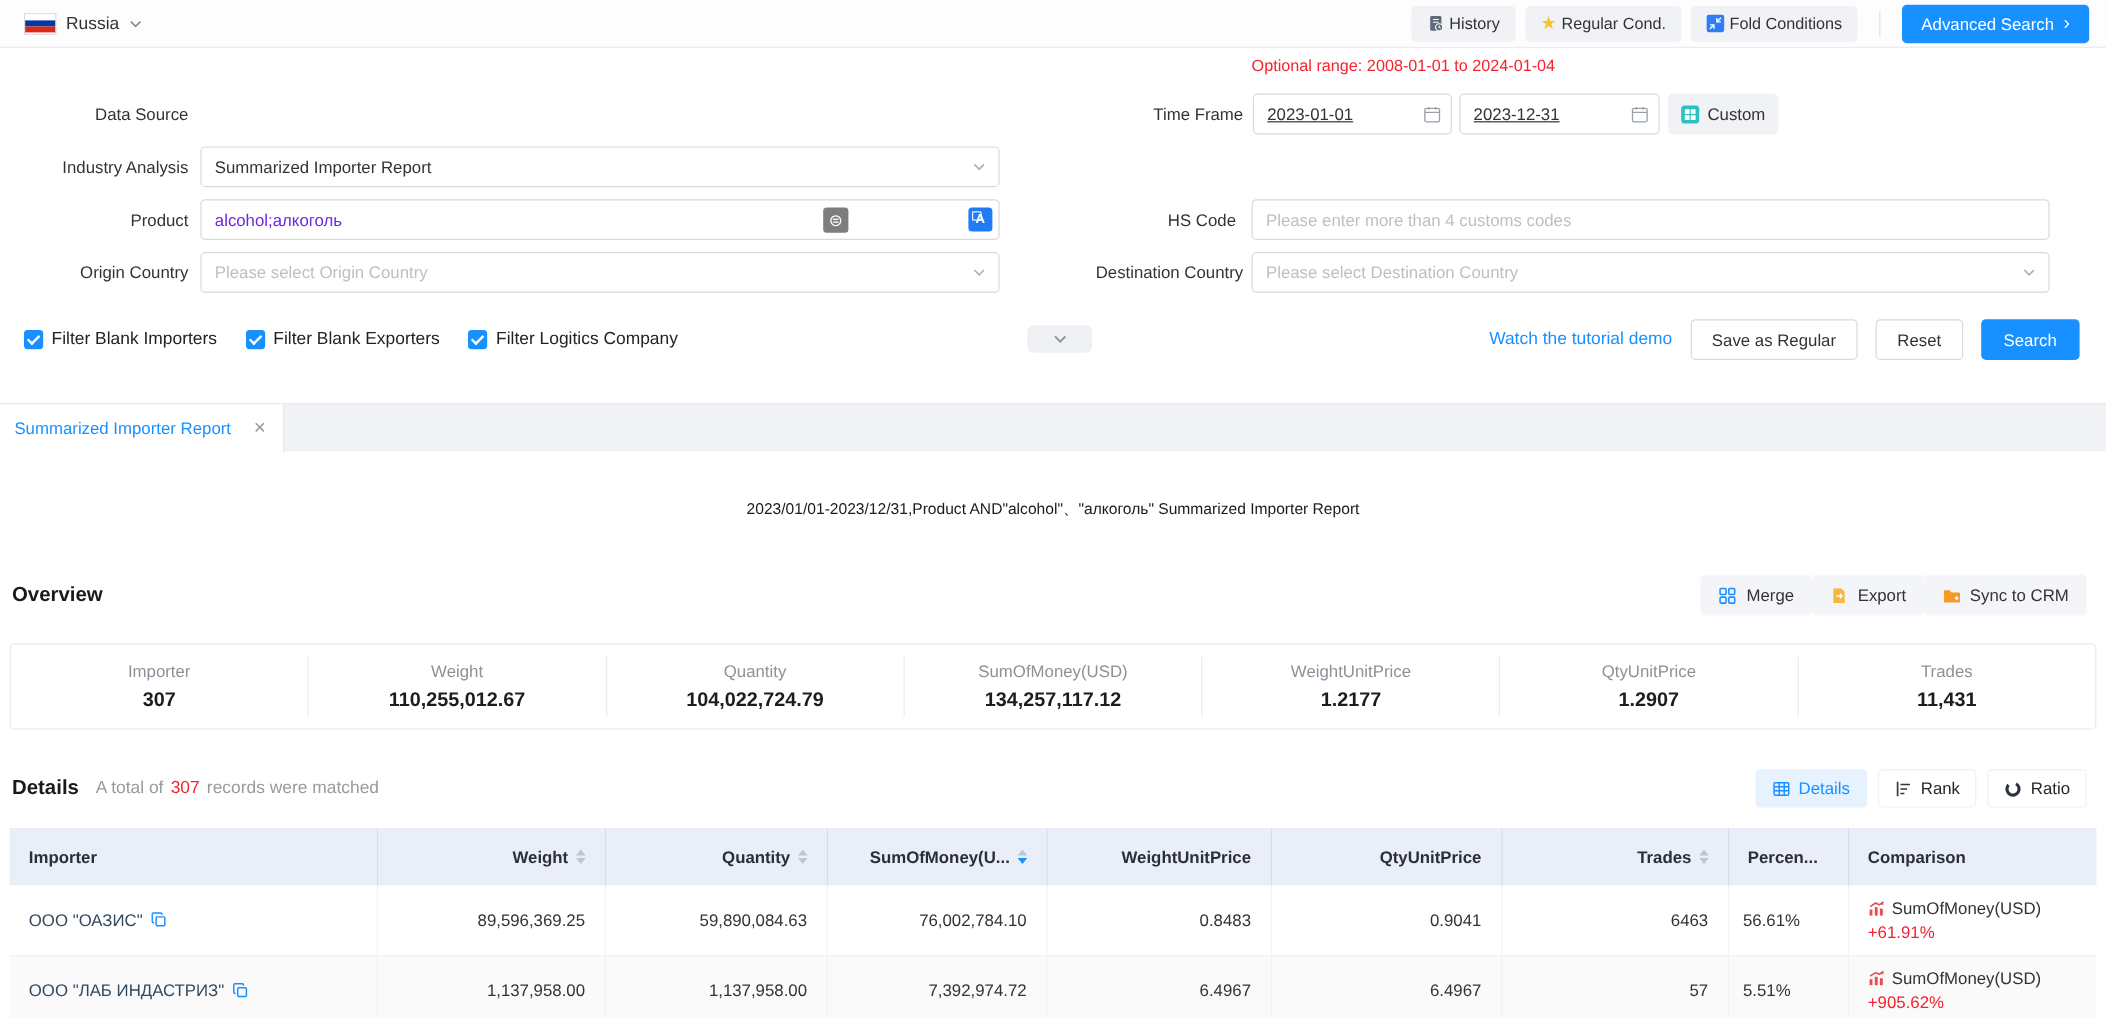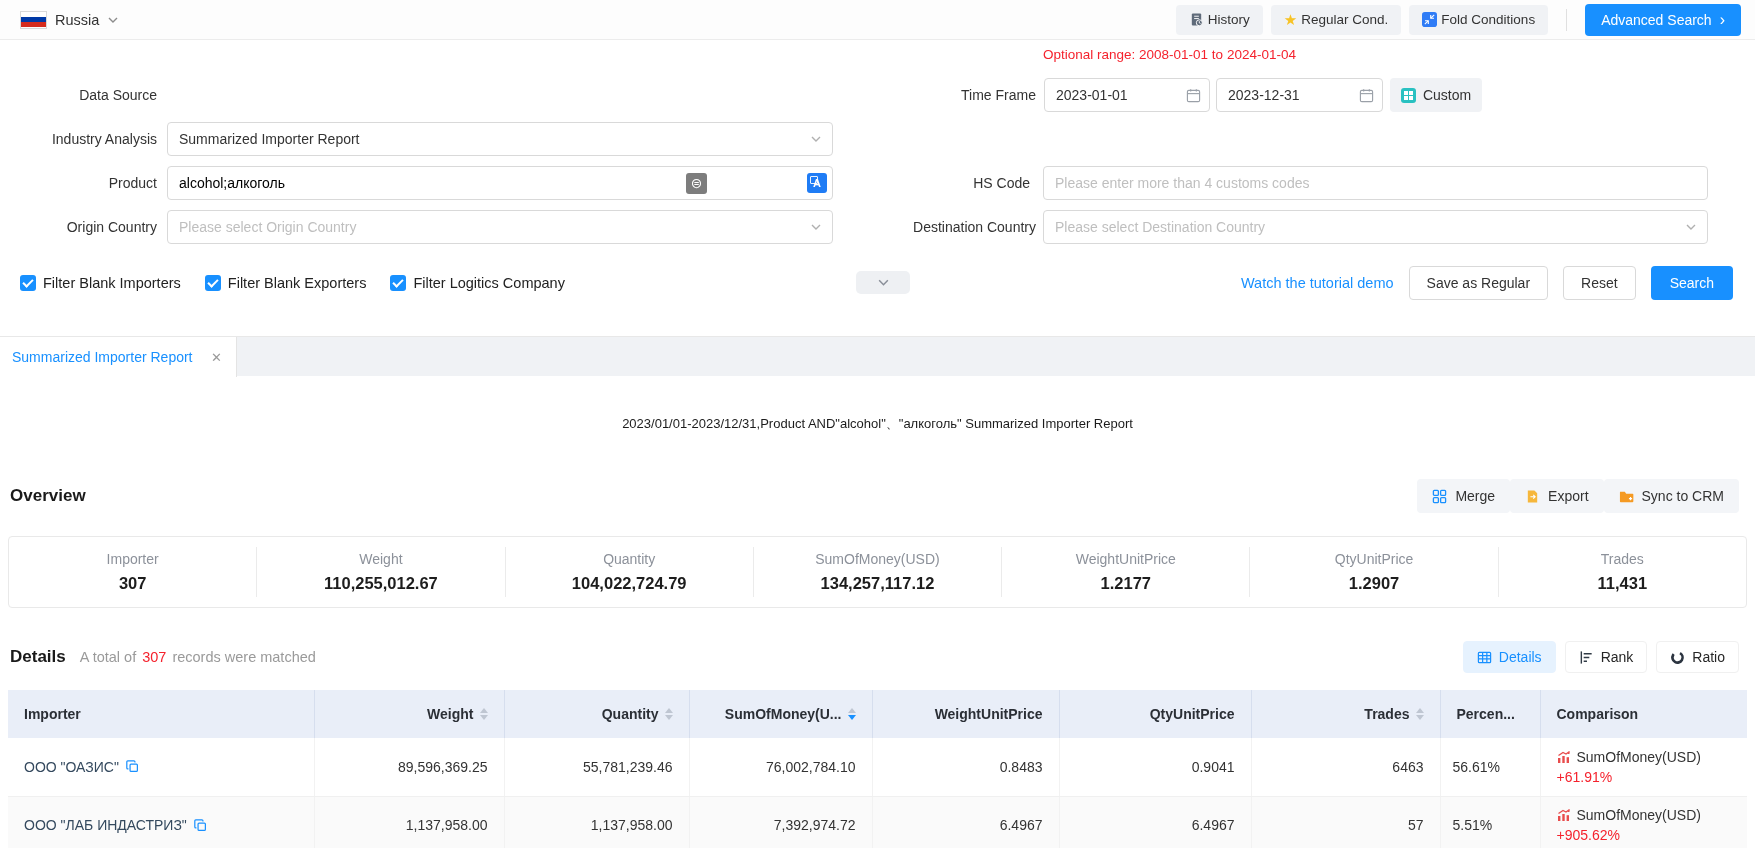--- a/index.html
+++ b/index.html
@@ -47,35 +47,35 @@
   .inp, .sel { height:34px; border:1px solid #d9d9d9; border-radius:4px; background:#fff;
     font-size:14px; color:#333; padding:0 11px; font-family:inherit; outline:none; }
   .inp::placeholder { color:#bfbfbf; }
   .sel { display:flex; align-items:center; position:relative; cursor:pointer; }
   .sel .sel-text { flex:1; }
   .sel .placeholder { color:#bfbfbf; }
   .sel .dd { position:absolute; right:10px; }
   .w-left { width:666px; }
 
   .tf-label { position:absolute; left:836px; width:200px; text-align:right; }
-  .date-wrap { position:absolute; display:flex; align-items:center; }
+  .date-wrap { position:absolute; display:flex; align-items:center;text-decoration:underline; }
   .date-inp { width:100%; height:34px; border:1px solid #d9d9d9; border-radius:4px; padding:0 32px 0 11px;
     font-size:14px; color:#333; font-family:inherit; outline:none; }
   .cal { position:absolute; right:9px; }
   .custom-btn { position:absolute; left:1390px; width:92px; height:34px; background:#f0f2f5; border:none;
     border-radius:4px; display:flex; align-items:center; justify-content:center; gap:7px; font-size:14px;
     color:#333; cursor:pointer; font-family:inherit; }
   .custom-ico { width:15px; height:15px; background:#29c1c1; border-radius:3px; position:relative; }
   .custom-ico::before, .custom-ico::after { content:""; position:absolute; background:#fff; width:4px; height:4px; }
   .custom-ico::before { left:3px; top:3px; box-shadow:5px 0 0 #fff, 0 5px 0 #fff, 5px 5px 0 #fff; }
   .custom-ico::after { display:none; }
 
   .prod-wrap { position:relative; width:666px; }
   .prod-inp { width:100%; height:34px; border:1px solid #d9d9d9; border-radius:4px; padding:0 36px 0 11px;
-    font-size:14px; color:#000000; font-family:inherit; outline:none; }
+    font-size:14px; color:#6d28d9; font-family:inherit; outline:none; }
   .trans-ico { position:absolute; right:6px; top:7px; width:20px; height:20px; background:#1f7cf5;
     border-radius:3px; color:#fff; font-size:11px; font-weight:bold; display:flex; align-items:center;
     justify-content:center; cursor:pointer; }
   .trans-ico::after { content:""; position:absolute; left:3px; top:3px; width:6px; height:6px;
     border:1px solid #fff; border-radius:1px; opacity:.9; }
   .exact-ico { position:absolute; left:686px; width:21px; height:21px; background:#7d7d7d; border-radius:3px;
     display:flex; align-items:center; justify-content:center; cursor:pointer; }
   .hs-label { position:absolute; left:830px; width:200px; text-align:right; }
   .r-field { position:absolute; left:1043px; width:665px; }
   .dest-label { position:absolute; left:796px; width:240px; text-align:right; }
@@ -481,21 +481,21 @@
           <td class="al">
             <span class="importer-cell">
               <span>ООО "ОАЗИС"</span>
               <svg width="13" height="13" viewBox="0 0 16 16" fill="none" stroke="#1890ff" stroke-width="1.5">
                   <rect x="5" y="5" width="9" height="9" rx="1.2"></rect>
                   <path d="M11 3V2.2C11 1.5 10.5 1 9.8 1H2.2C1.5 1 1 1.5 1 2.2v7.6C1 10.5 1.5 11 2.2 11H3"></path>
                 </svg>
             </span>
           </td>
           <td class="ar">89,596,369.25</td>
-          <td class="ar">55,781,239.46</td>
+          <td class="ar">59,890,084.63</td>
           <td class="ar">76,002,784.10</td>
           <td class="ar">0.8483</td>
           <td class="ar">0.9041</td>
           <td class="ar">6463</td>
           <td class="al pct-cell">56.61%</td>
           <td class="al">
             <div class="cmp-line1">
               <svg width="14" height="14" viewBox="0 0 14 14">
                   <rect x="1" y="8" width="2.4" height="5" fill="#e84c4c"></rect>
                   <rect x="5.3" y="6" width="2.4" height="7" fill="#e84c4c"></rect>

